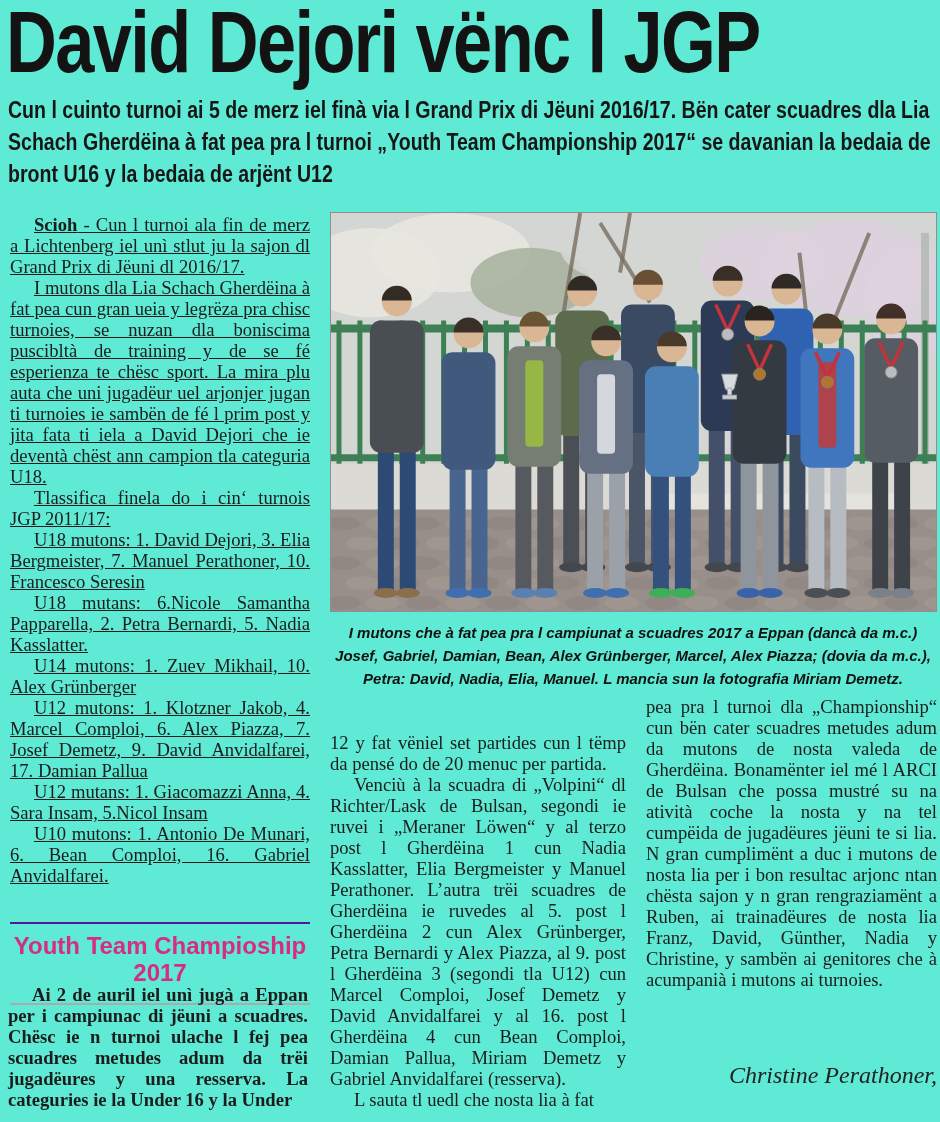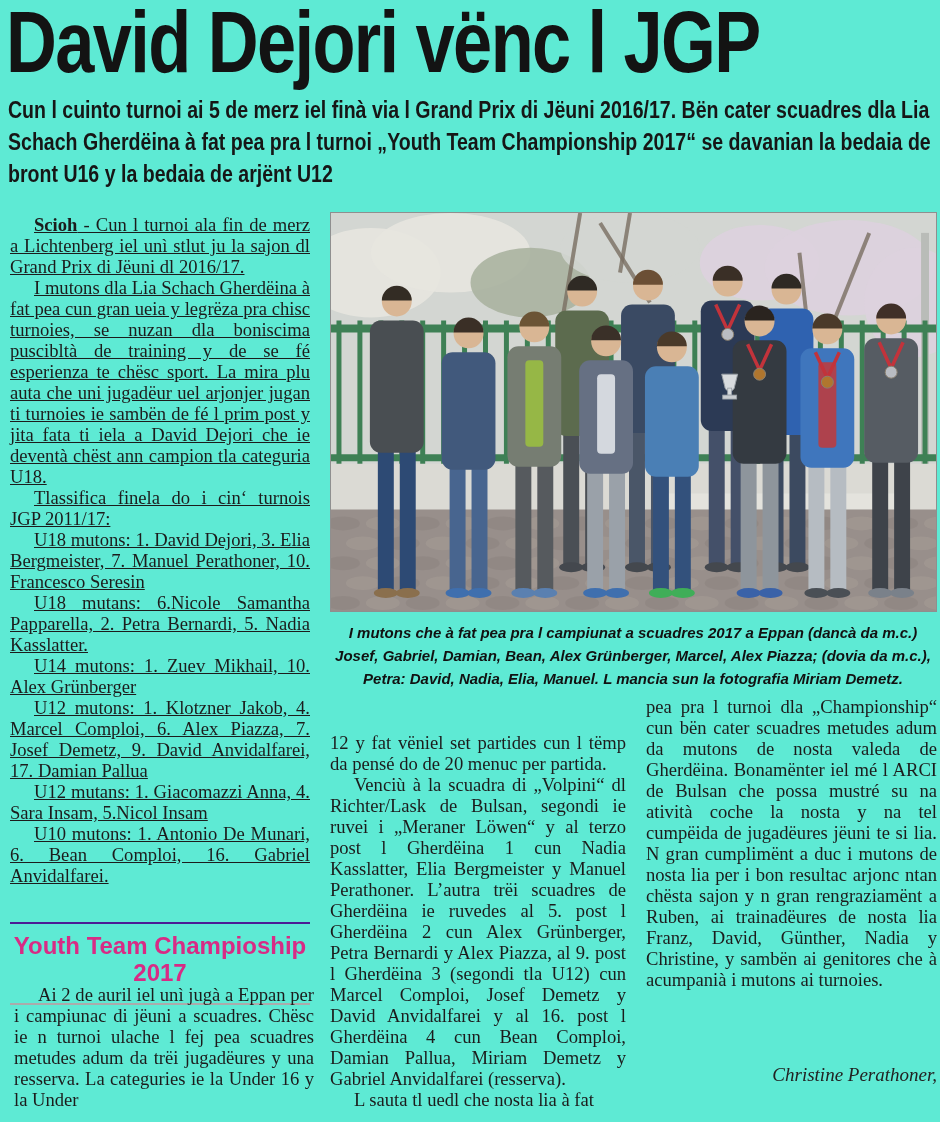--- a/index.html
+++ b/index.html
@@ -20,21 +20,21 @@
     transform:scaleX(0.85);transform-origin:left top;
   }
   .col{
     position:absolute;text-align:justify;
     font-size:18.6px;line-height:21px;
   }
   .col p{margin:0;text-indent:24px;}
   .col p.noindent{text-indent:0;}
   .lead{font-weight:bold;}
   .col-left-top{left:10px;top:214px;width:300px;text-decoration:underline;}
-  .col-left-bottom{left:14px;top:984px;width:300px;}
+  .col-left-bottom{left:8px;top:984px;width:300px;font-weight:bold;}
   .col-middle{left:330px;top:732px;width:296px;}
   .col-right{left:646px;top:696px;width:291px;}
   .photo-frame{
     position:absolute;left:330px;top:212px;width:607px;height:400px;
     border:1px solid #8f8f8f;box-sizing:border-box;background:#cfd2d0;
   }
   .photo-frame svg{display:block;width:100%;height:100%;}
   .caption{
     position:absolute;left:330px;top:621px;width:606px;margin:0;
     font-family:"Liberation Sans",sans-serif;font-weight:bold;font-style:italic;
@@ -42,21 +42,21 @@
   }
   .section-heading{
     position:absolute;left:10px;top:894px;width:300px;box-sizing:border-box;
     border-top:2px solid #4c1d95;border-bottom:2px solid #ababab;
     padding:8px 2px 17px 2px;text-align:center;
     font-family:"Liberation Sans",sans-serif;font-weight:bold;
     font-size:24px;line-height:27px;margin-top:28px;
   }
   .signature{
     position:absolute;left:646px;top:1062px;width:291px;margin:0;
-    font-style:italic;font-size:19px;line-height:26px;text-align:right;color:#222;
+    font-style:italic;font-size:24px;line-height:26px;text-align:right;color:#222;
   }
 </style>
 </head>
 <body>
 
 <div class="page">
 
   <h1 class="headline">David Dejori vënc l JGP</h1>
 
   <p class="standfirst">Cun l cuinto turnoi ai 5 de merz iel finà via l Grand Prix di Jëuni 2016/17. Bën cater scuadres dla Lia Schach Gherdëina à fat pea pra l turnoi „Youth Team Championship 2017“ se davanian la bedaia de bront U16 y la bedaia de arjënt U12</p>

